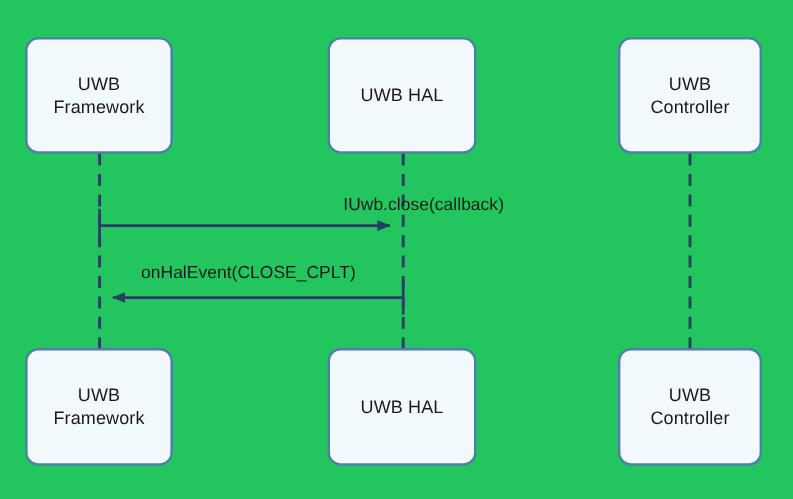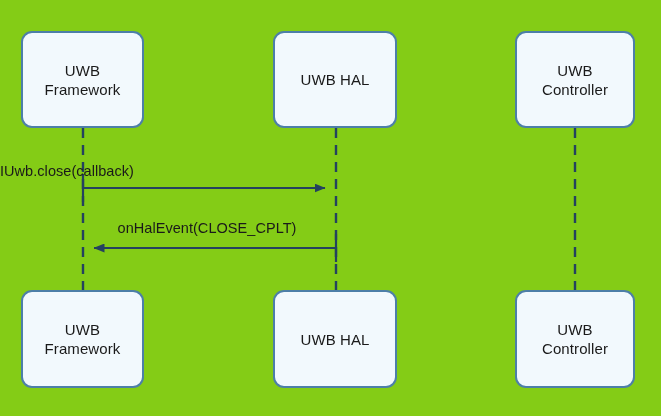--- a/index.html
+++ b/index.html
@@ -7,21 +7,21 @@
     padding: 0;
     background: #ffffff;
   }
   body {
     font-family: "Liberation Sans", sans-serif;
   }
   #diagram-root {
     position: relative;
     width: 661px;
     height: 416px;
-    background: #84cc16;
+    background: #22c55e;
     overflow: hidden;
   }
   #diagram-svg {
     position: absolute;
     left: 0;
     top: 0;
     width: 661px;
     height: 416px;
     display: block;
   }
@@ -106,17 +106,17 @@
 
   <div class="node-box" style="left:273px; top:290px; width:124px; height:98px;">
     <span class="node-label">UWB HAL</span>
   </div>
 
   <div class="node-box" style="left:515px; top:290px; width:120px; height:98px;">
     <span class="node-label">UWB
 Controller</span>
   </div>
 
-  <div class="msg-label" style="left:0; top:163px; width:420px; text-align:left;">IUwb.close(callback)</div>
+  <div class="msg-label" style="left:0; top:163px; width:420px; text-align:right;">IUwb.close(callback)</div>
 
   <div class="msg-label" style="left:0; top:220px; width:414px; ">onHalEvent(CLOSE_CPLT)</div>
 
 </div>
 
 </body></html>

